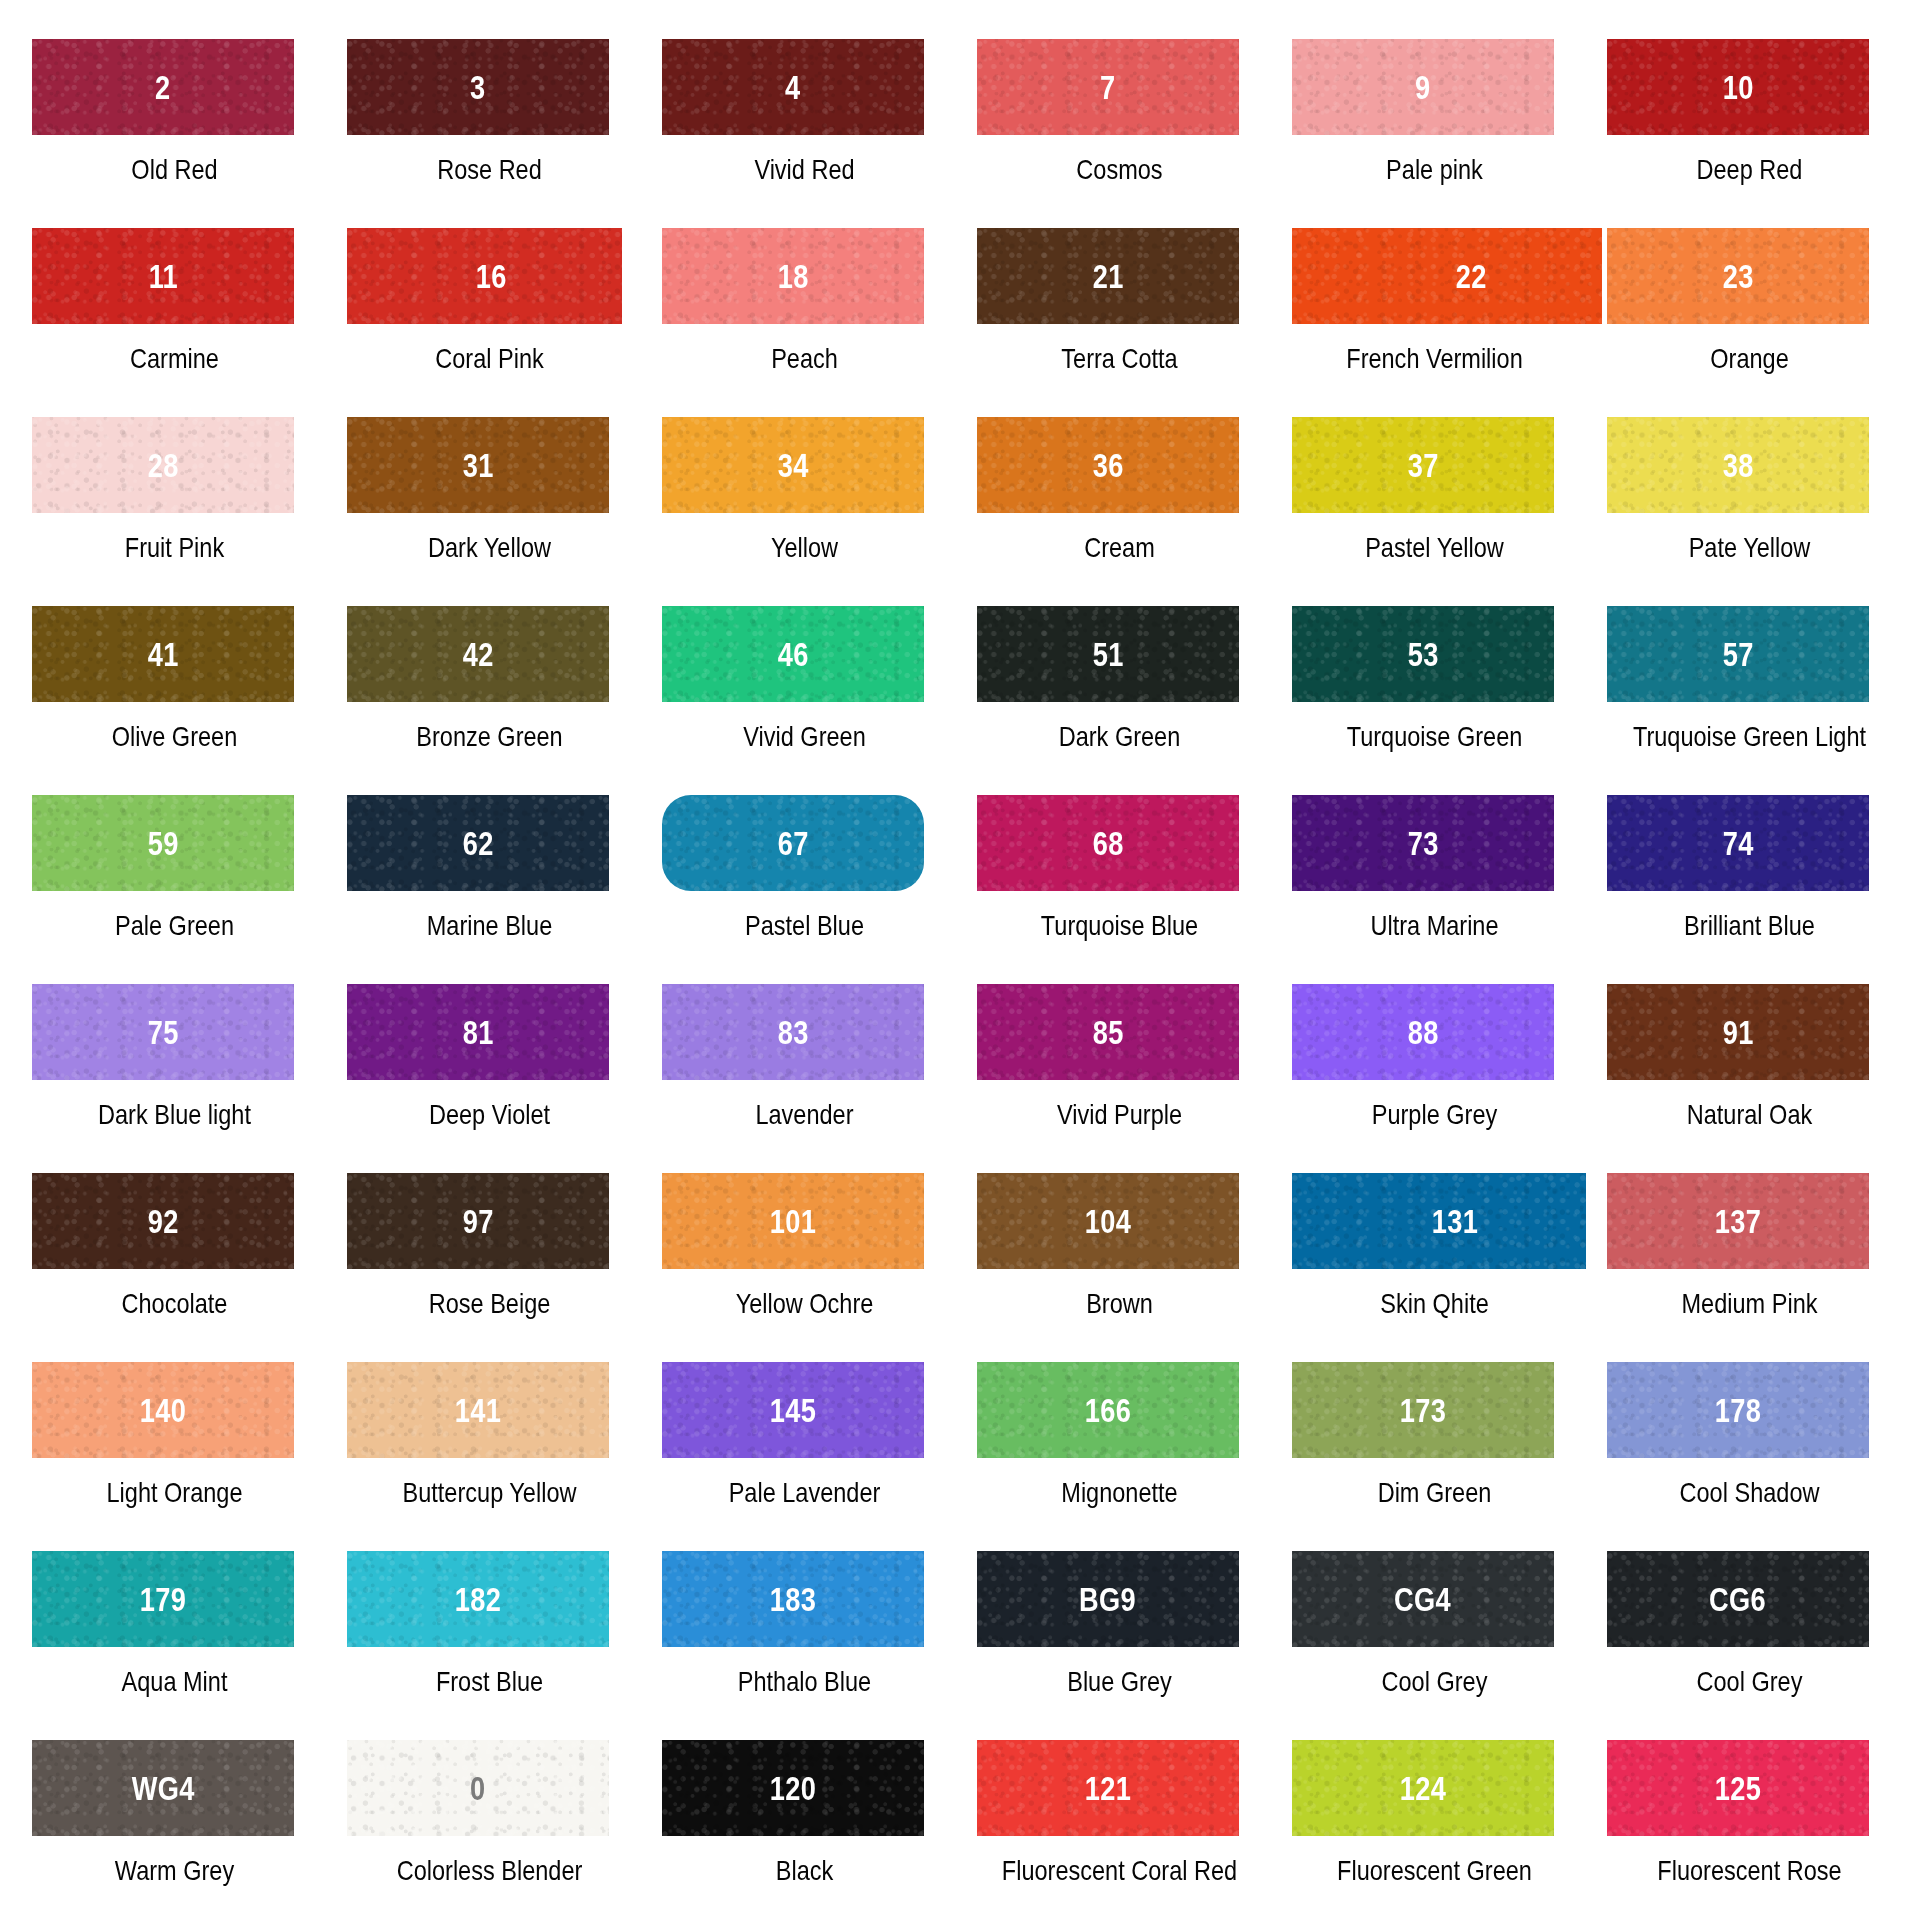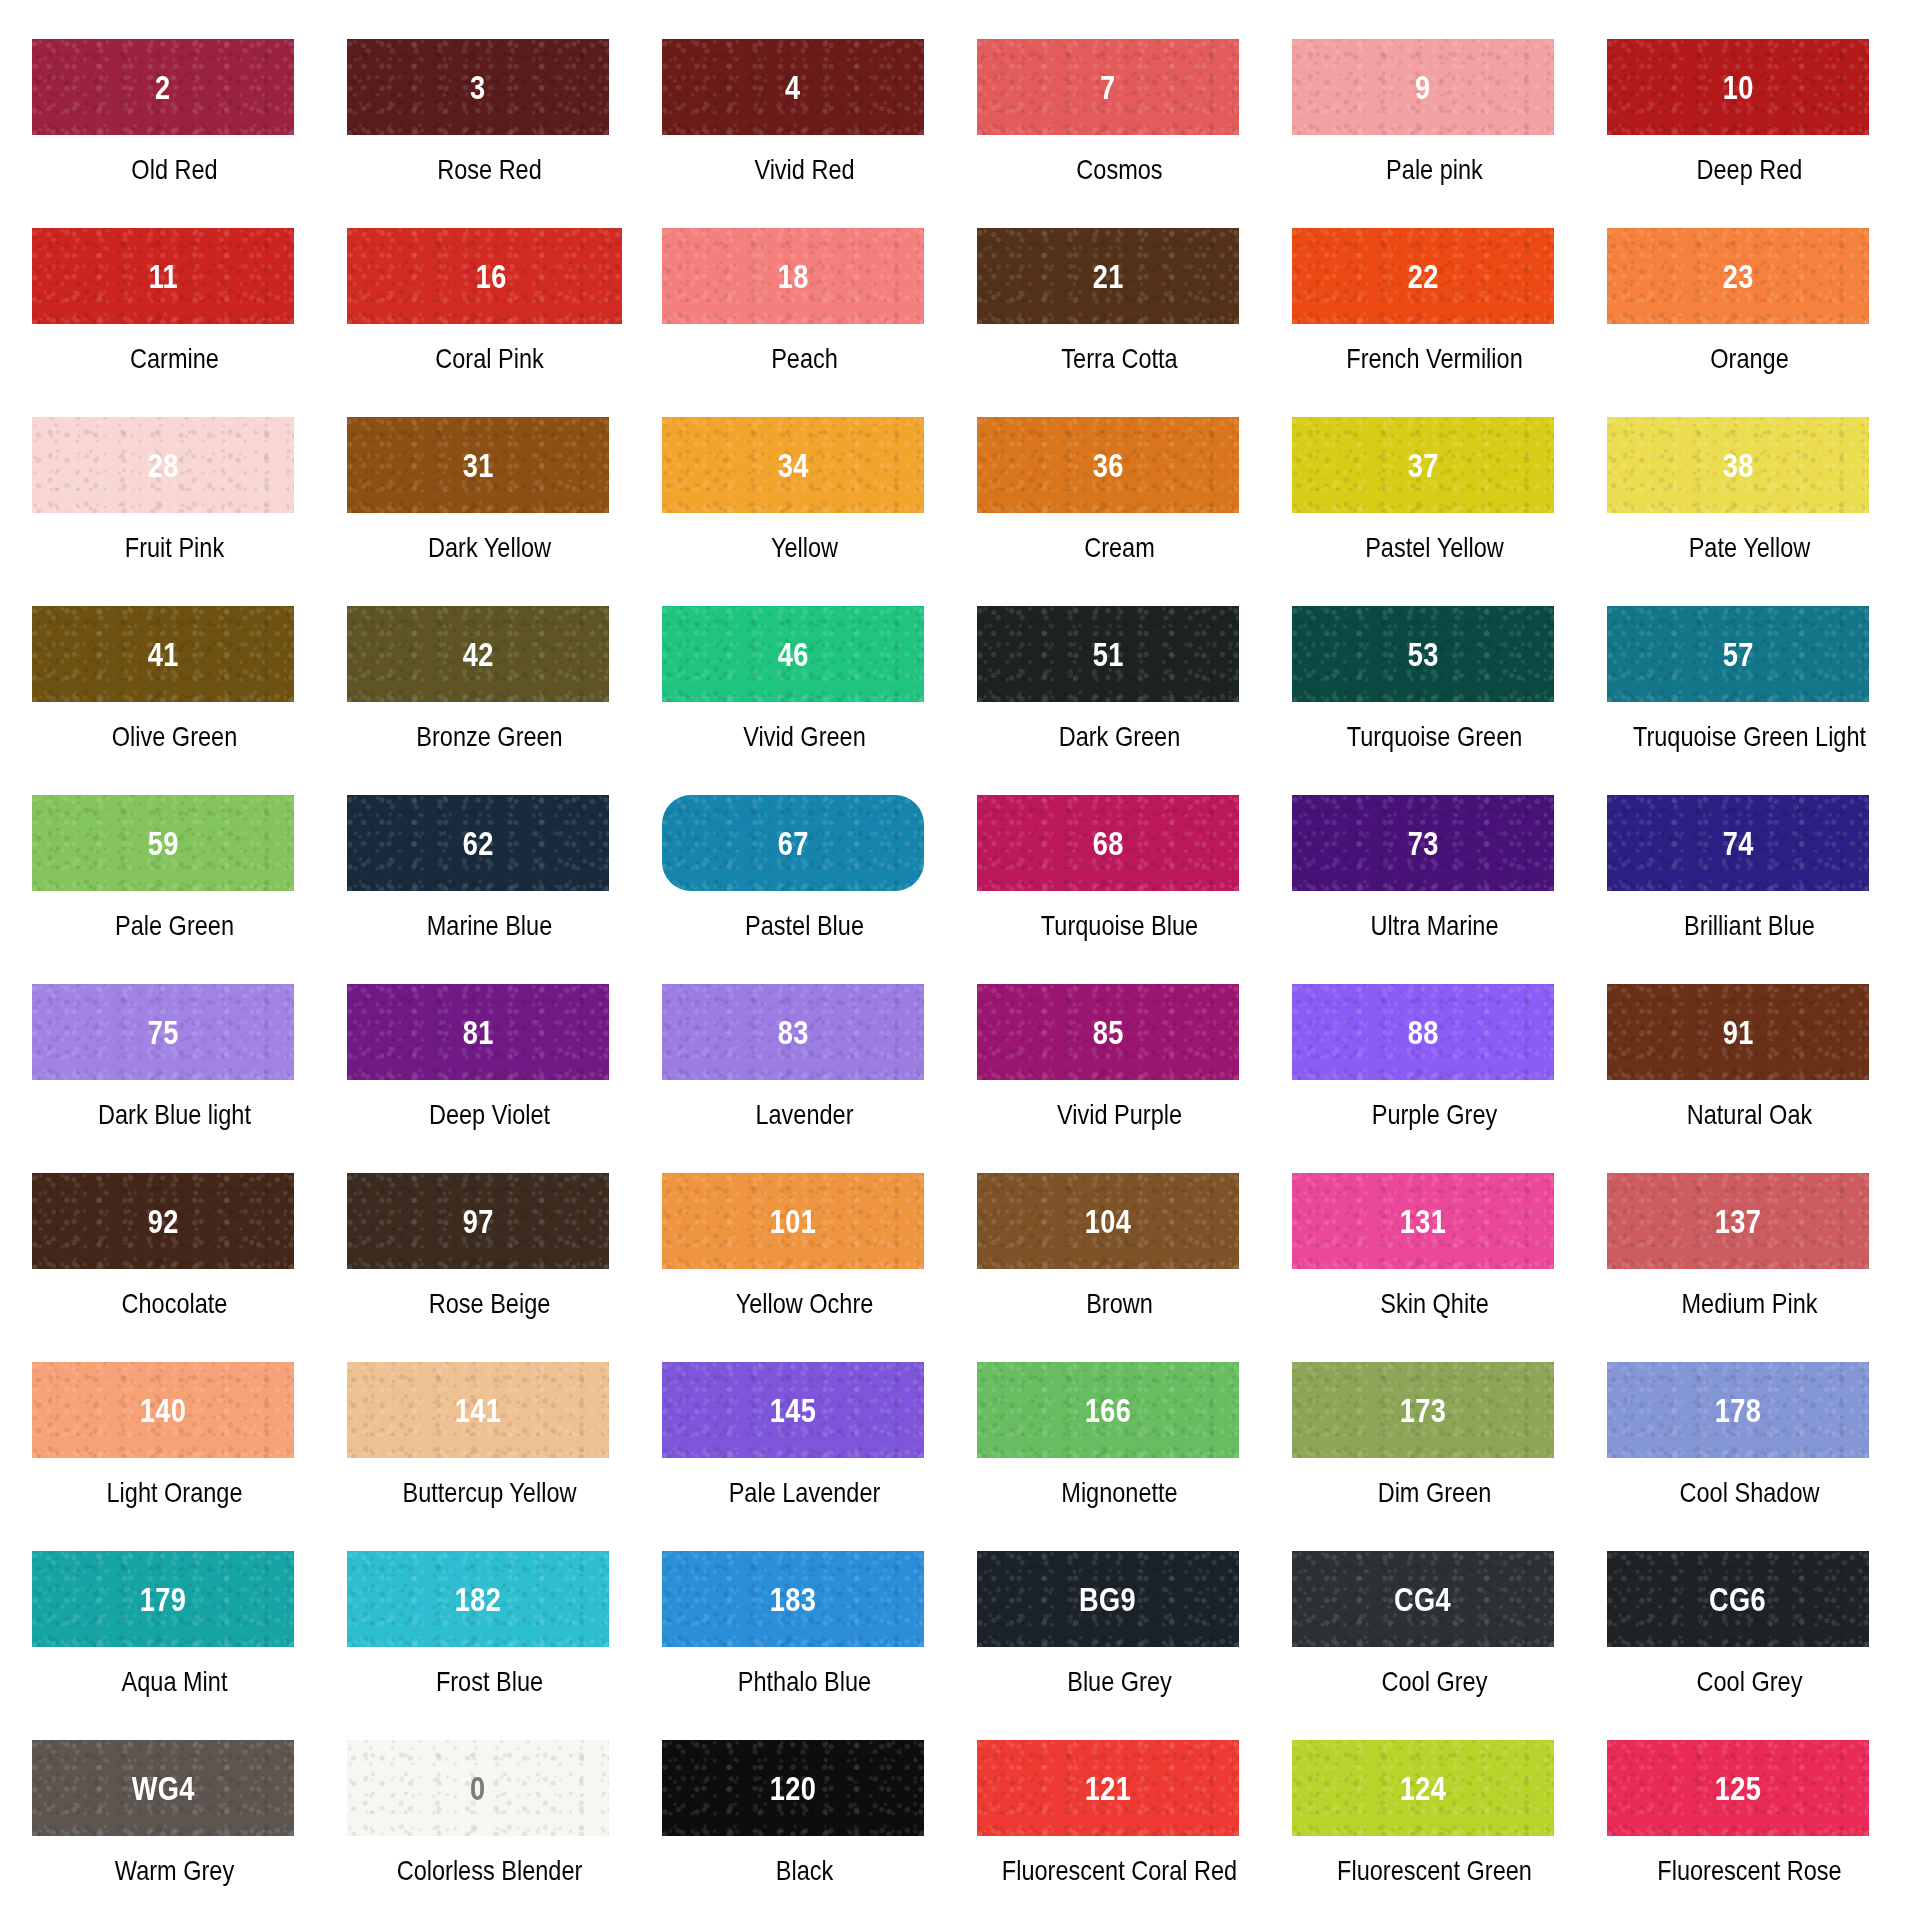--- a/index.html
+++ b/index.html
@@ -166,21 +166,21 @@
       </div>
       <div class="swatch-name">Peach</div>
     </div>
     <div class="swatch-cell">
       <div class="swatch-chip" style="background-color: rgb(84, 50, 26);">
         <span class="swatch-code">21</span>
       </div>
       <div class="swatch-name">Terra Cotta</div>
     </div>
     <div class="swatch-cell">
-      <div class="swatch-chip" style="background-color: rgb(236, 73, 19);">
+      <div class="swatch-chip" style="background-color: rgb(236, 73, 19); padding-left: 48px;">
         <span class="swatch-code">22</span>
       </div>
       <div class="swatch-name">French Vermilion</div>
     </div>
     <div class="swatch-cell">
       <div class="swatch-chip" style="background-color: rgb(245, 129, 60);">
         <span class="swatch-code">23</span>
       </div>
       <div class="swatch-name">Orange</div>
     </div>
@@ -346,21 +346,21 @@
       </div>
       <div class="swatch-name">Yellow Ochre</div>
     </div>
     <div class="swatch-cell">
       <div class="swatch-chip" style="background-color: rgb(125, 83, 39);">
         <span class="swatch-code">104</span>
       </div>
       <div class="swatch-name">Brown</div>
     </div>
     <div class="swatch-cell">
-      <div class="swatch-chip" style="background-color: #ec4899;">
+      <div class="swatch-chip" style="background-color: #0369a1; padding-left: 32px;">
         <span class="swatch-code">131</span>
       </div>
       <div class="swatch-name">Skin Qhite</div>
     </div>
     <div class="swatch-cell">
       <div class="swatch-chip" style="background-color: rgb(204, 92, 96);">
         <span class="swatch-code">137</span>
       </div>
       <div class="swatch-name">Medium Pink</div>
     </div>

